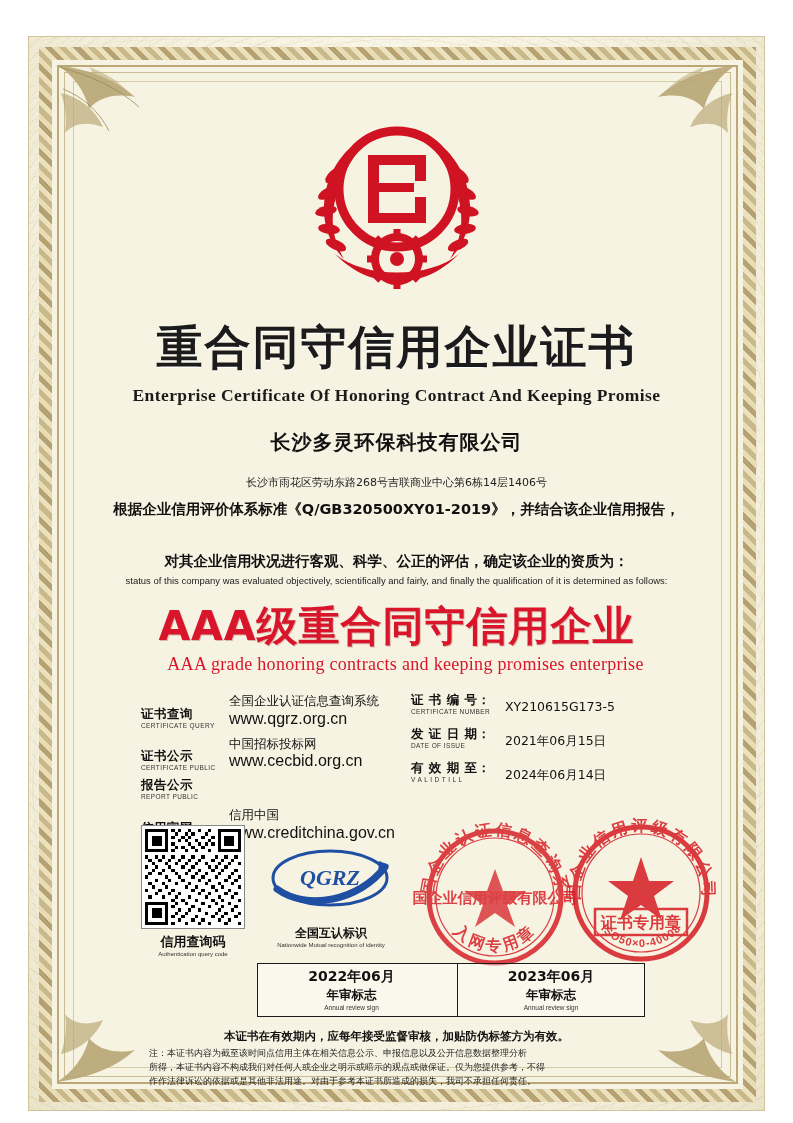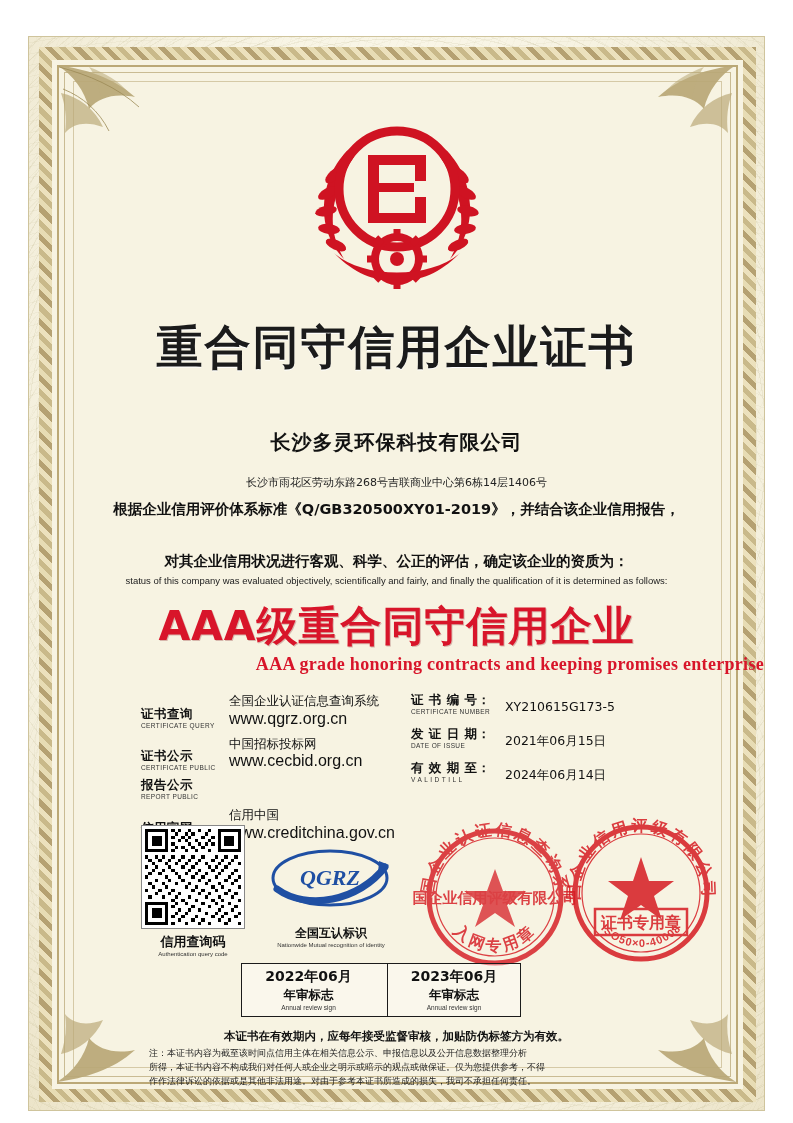--- a/index.html
+++ b/index.html
@@ -187,23 +187,23 @@
     font-weight: bold;
     font-size: 41px;
     letter-spacing: 1px;
     color: #d8152a;
     text-shadow: 1px 1px 0 rgba(120,0,10,0.25);
   }
   .grade-en {
     position: absolute;
     left: 18px; right: 0;
     top: 617px;
-    text-align: right;
+    text-align: center;
     font-family: "Liberation Serif", serif;
-    font-weight: bold;
+    font-weight: normal;
     font-size: 18px;
     letter-spacing: 0.3px;
     color: #d8152a;
   }
 
   
   .info {
     position: absolute;
     left: 112px;
     top: 655px;
@@ -314,23 +314,23 @@
     width: 168px;
     height: 168px;
     pointer-events: none;
   }
   .seal.left  { left: 382px; top: 776px; }
   .seal.right { left: 528px; top: 772px; }
 
   
   .review {
     position: absolute;
-    left: 212px;
+    left: 228px;
     top: 926px;
-    width: 280px;
+    width: 388px;
     height: 54px;
     display: flex;
     border: 1.5px solid #1b1b1b;
     box-sizing: border-box;
     background: rgba(255,255,255,0.35);
     gap: 12px;
   }
   .review-cell {
     flex: 1 1 50%;
     text-align: center;
@@ -476,20 +476,21 @@
               <rect x="21" y="-3.5" width="9" height="7" transform="rotate(45)"></rect>
             </g>
           </g>
 
           <path d="M62 140 C90 166 160 166 188 140 C168 160 150 168 125 168 C100 168 82 160 62 140 Z"></path>
         </g>
       </svg>
     </div>
 
     <div class="title-cn">重合同守信用企业证书</div>
+    <div class="title-en">Enterprise Certificate Of Honoring Contract And Keeping Promise</div>
 
     <div class="company">长沙多灵环保科技有限公司</div>
     <div class="address">长沙市雨花区劳动东路268号吉联商业中心第6栋14层1406号</div>
 
     <div class="para para1">
       <div class="cn">根据企业信用评价体系标准《Q/GB320500XY01-2019》，并结合该企业信用报告，</div>
     </div>
 
     <div class="para para2">
       <div class="cn">对其企业信用状况进行客观、科学、公正的评估，确定该企业的资质为：</div>

